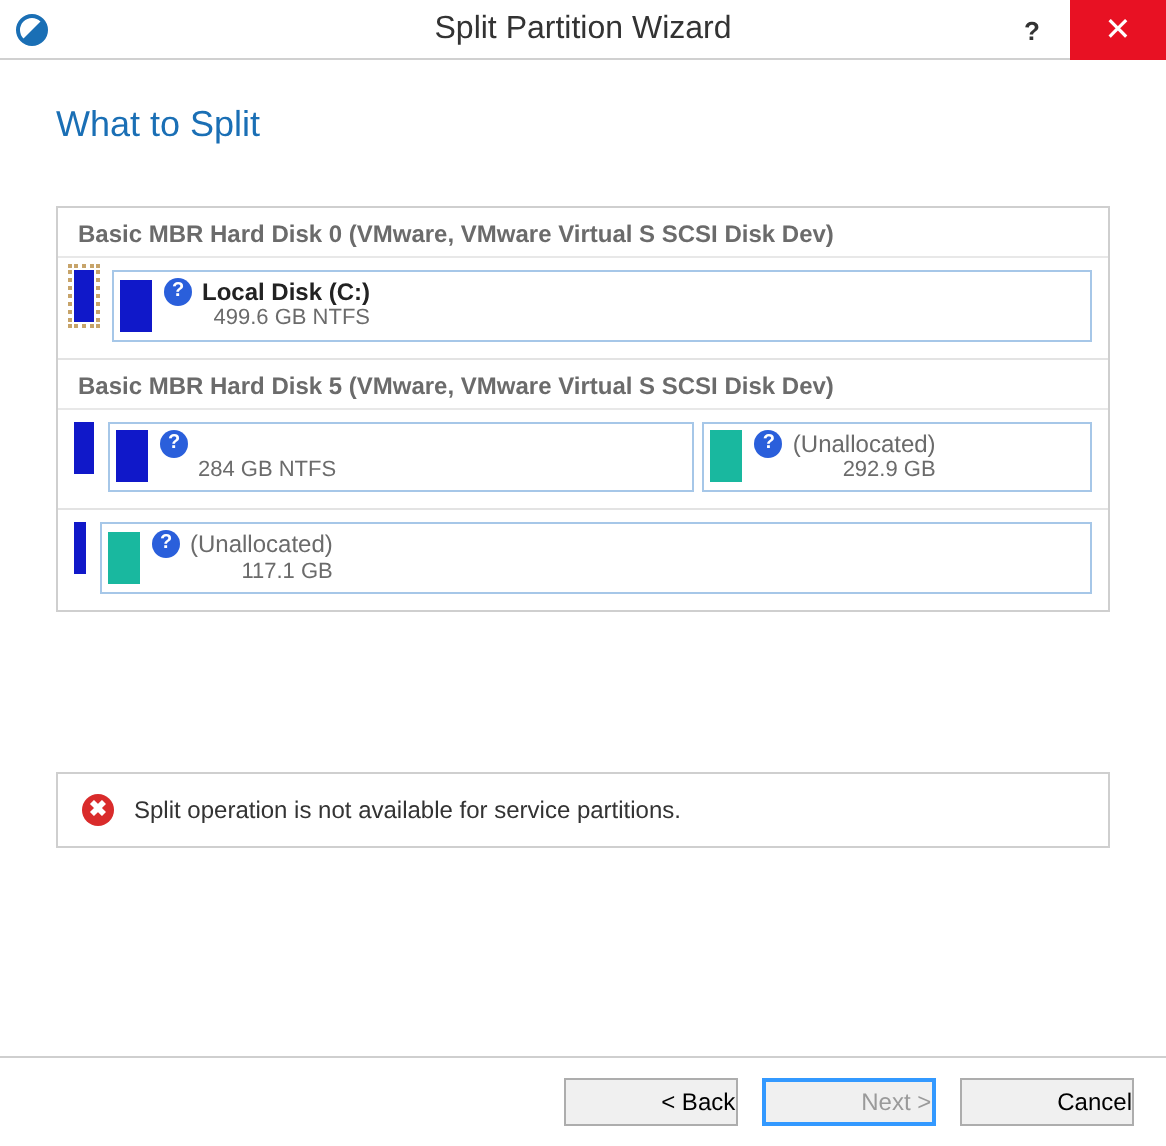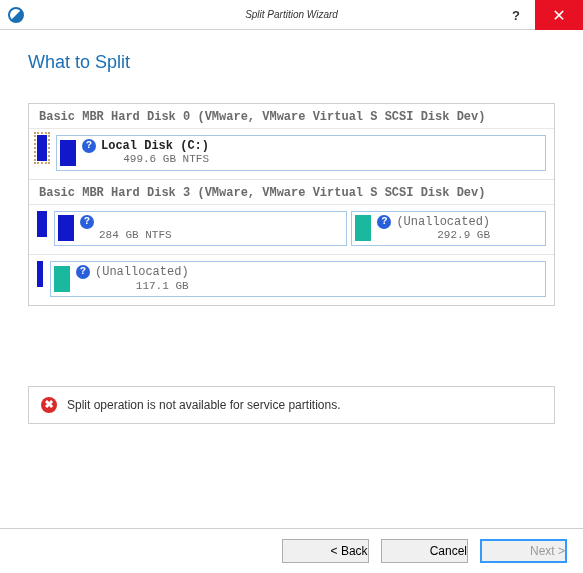--- a/index.html
+++ b/index.html
@@ -1,25 +1,25 @@
 <!DOCTYPE html>
 <html><head>
 <meta charset="utf-8">
 <style>
 * { box-sizing: border-box; margin: 0; padding: 0; }
 body { font-family: "Segoe UI", Tahoma, sans-serif; font-size: 12px; background: #fff; width: 583px; height: 573px; overflow: hidden; }
 .titlebar { height: 30px; background: #fff; border-bottom: 1px solid #d0d0d0; display: flex; align-items: center; position: relative; }
 .app-icon { width: 16px; height: 16px; margin-left: 8px; border-radius: 50%; border: 2px solid #1a6fb5; background: linear-gradient(135deg, #fff 48%, #1a6fb5 52%); }
-.title { position: absolute; left: 0; right: 0; text-align: center; font-size: 10px; color: #333; font-style: italic; }
+.title { position: absolute; left: 0; right: 0; text-align: center; font-size: 16px; color: #333; }
 .win-controls { position: absolute; right: 0; top: 0; display: flex; height: 30px; }
 .help-btn { width: 38px; display: flex; align-items: center; justify-content: center; font-size: 13px; font-weight: bold; color: #333; }
 .close-btn { width: 48px; background: #e81123; color: #fff; display: flex; align-items: center; justify-content: center; font-size: 16px; font-weight: 300; }
 .content { padding: 16px 28px 4px 28px; }
 .heading { color: #1a6fb5; font-size: 18px; font-weight: 400; margin-bottom: 30px; margin-top: 6px; }
-.disk-list { border: 1px solid #cfcfcf; padding: 0; font-family: Liberation Mono, monospace; }
+.disk-list { border: 1px solid #cfcfcf; padding: 0; }
 .disk-group { border-bottom: 1px solid #e3e3e3; }
 .disk-group:last-child { border-bottom: none; }
 .disk-header { padding: 6px 10px 4px 10px; font-weight: bold; color: #6b6b6b; font-size: 12px; border-bottom: 1px solid #e8e8e8; }
 .partition-row { display: flex; padding: 6px 8px 8px 8px; gap: 0; }
 .part-container { display: flex; align-items: center; border: 1px solid #a6c7e8; padding: 3px 6px 3px 3px; background: #fff; flex: 1; margin-left: 4px; }
 .part-container.sel { margin-left: 0; }
 .disk-bar { width: 10px; height: 26px; background: #1018c9; margin-right: 3px; }
 .disk-bar.sel { outline: 2px dotted #c7a46a; outline-offset: 1px; }
 .disk-bar.narrow { width: 6px; }
 .part-color { width: 16px; height: 26px; margin-right: 6px; }
@@ -66,21 +66,21 @@
                 <span class="q-icon">?</span>
                 <span>Local Disk (C:)</span>
               </div>
             <div class="part-size">499.6 GB NTFS</div>
           </div>
         </div>
       </div>
     </div>
 
     <div class="disk-group">
-      <div class="disk-header">Basic MBR Hard Disk 3 (VMware, VMware Virtual S SCSI Disk Dev)</div>
+      <div class="disk-header">Basic MBR Hard Disk 5 (VMware, VMware Virtual S SCSI Disk Dev)</div>
       <div class="partition-row">
         <div class="disk-bar"></div>
         <div class="part-container">
           <div class="part-color blue"></div>
           <div class="part-text">
             <div class="part-name">
                 <span class="q-icon">?</span>
               </div>
             <div class="part-size">284 GB NTFS</div>
           </div>
@@ -117,15 +117,15 @@
   </div>
 
   <div class="warning-box">
     <div class="err-icon">✖</div>
     <div class="warning-text">Split operation is not available for service partitions.</div>
   </div>
 </div>
 
 <div class="footer">
   <button class="btn">&lt; Back</button>
+  <button class="btn focus disabled">Next &gt;</button>
   <button class="btn">Cancel</button>
-  <button class="btn focus disabled">Next &gt;</button>
 </div>
 
 </body></html>

